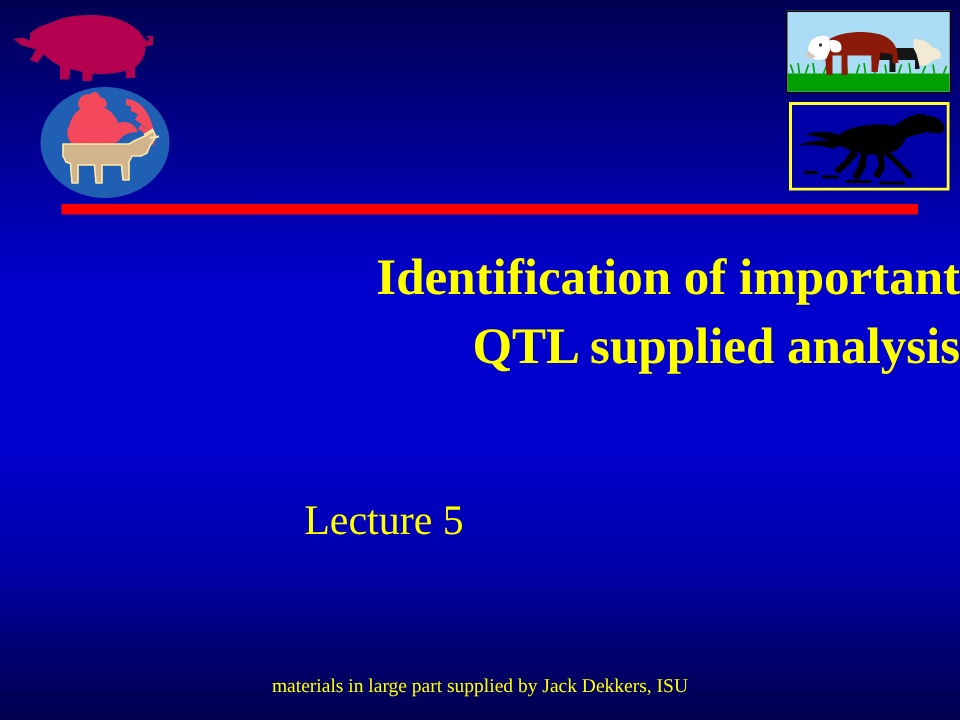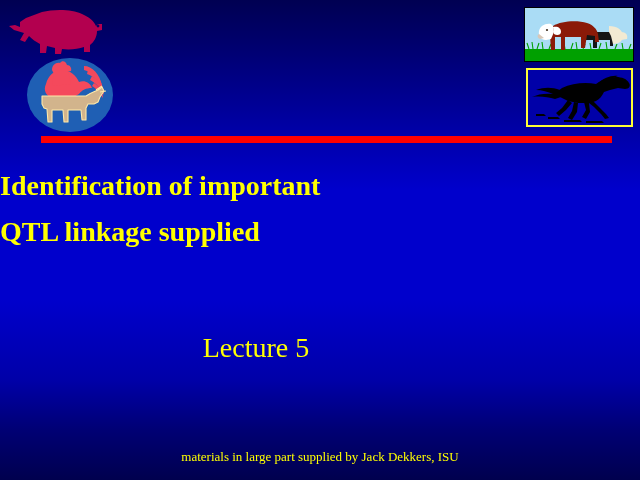--- a/index.html
+++ b/index.html
@@ -82,24 +82,24 @@
     height: 7px;
     background: #ff0000;
   }
 
   
   .title-block {
     position: absolute;
     left: 0;
     top: 163px;
     width: 640px;
-    text-align: left;
+    text-align: right;
     color: #ffff00;
     font-weight: bold;
-    font-size: 28px;
+    font-size: 34px;
     line-height: 46px;
     letter-spacing: 0px;
   }
   .title-line {
     display: block;
     white-space: nowrap;
   }
 
   
   .subtitle {
@@ -328,20 +328,20 @@
         <path d="M58 51 L74 51 L76 53 L58 53 Z"></path>
         <path d="M8 44 L16 44 L18 46 L8 46 Z"></path>
       </g>
     </svg>
   </div>
 
   <div class="red-bar"></div>
 
   <div class="title-block">
     <span class="title-line">Identification of important</span>
-    <span class="title-line">QTL linkage supplied</span>
+    <span class="title-line">QTL supplied analysis</span>
   </div>
 
   <div class="subtitle">Lecture 5</div>
 
   <div class="footer-credit">materials in large part supplied by Jack Dekkers, ISU</div>
 
 </div>
 
 </body></html>

